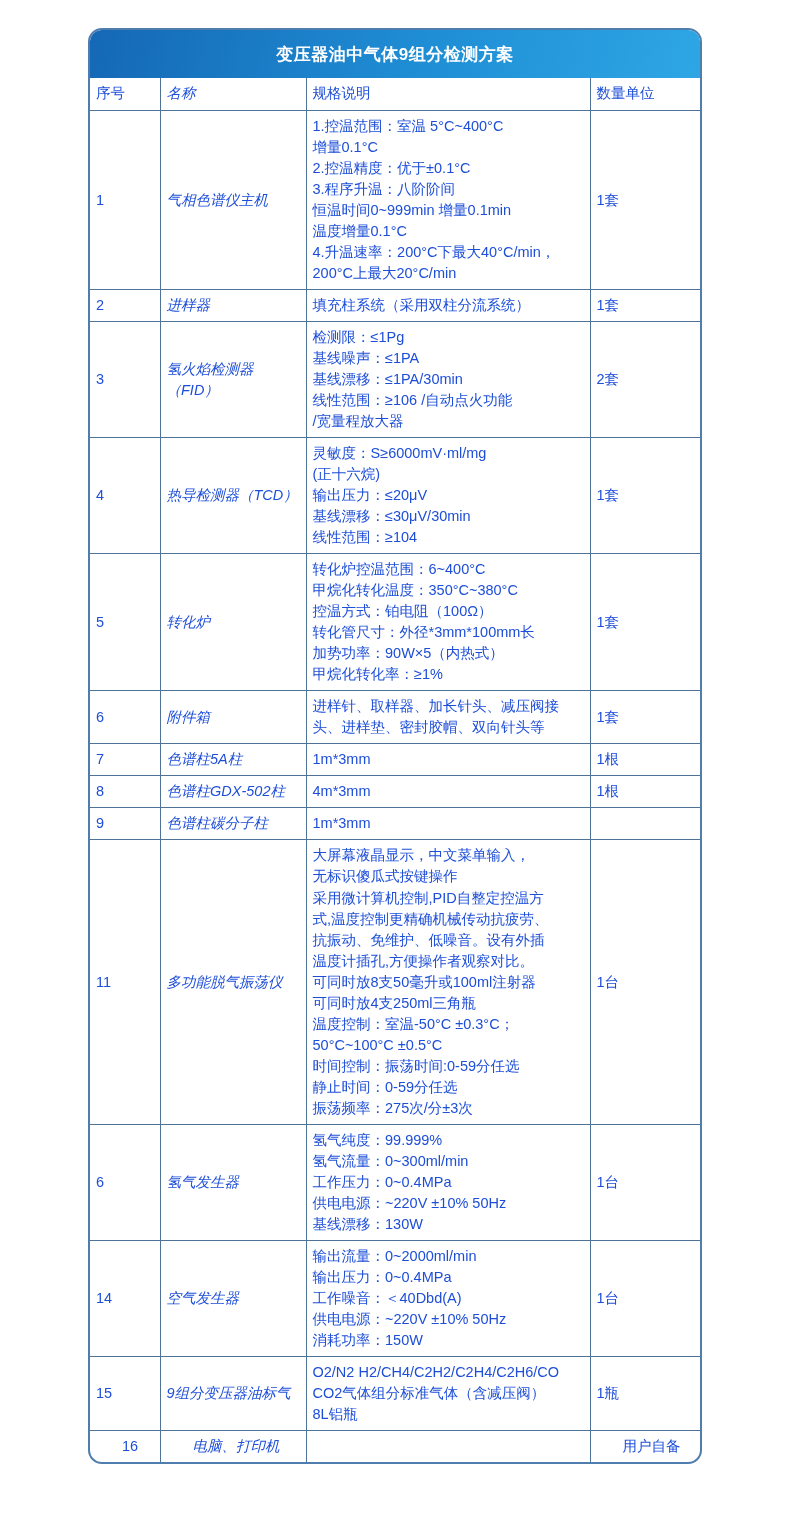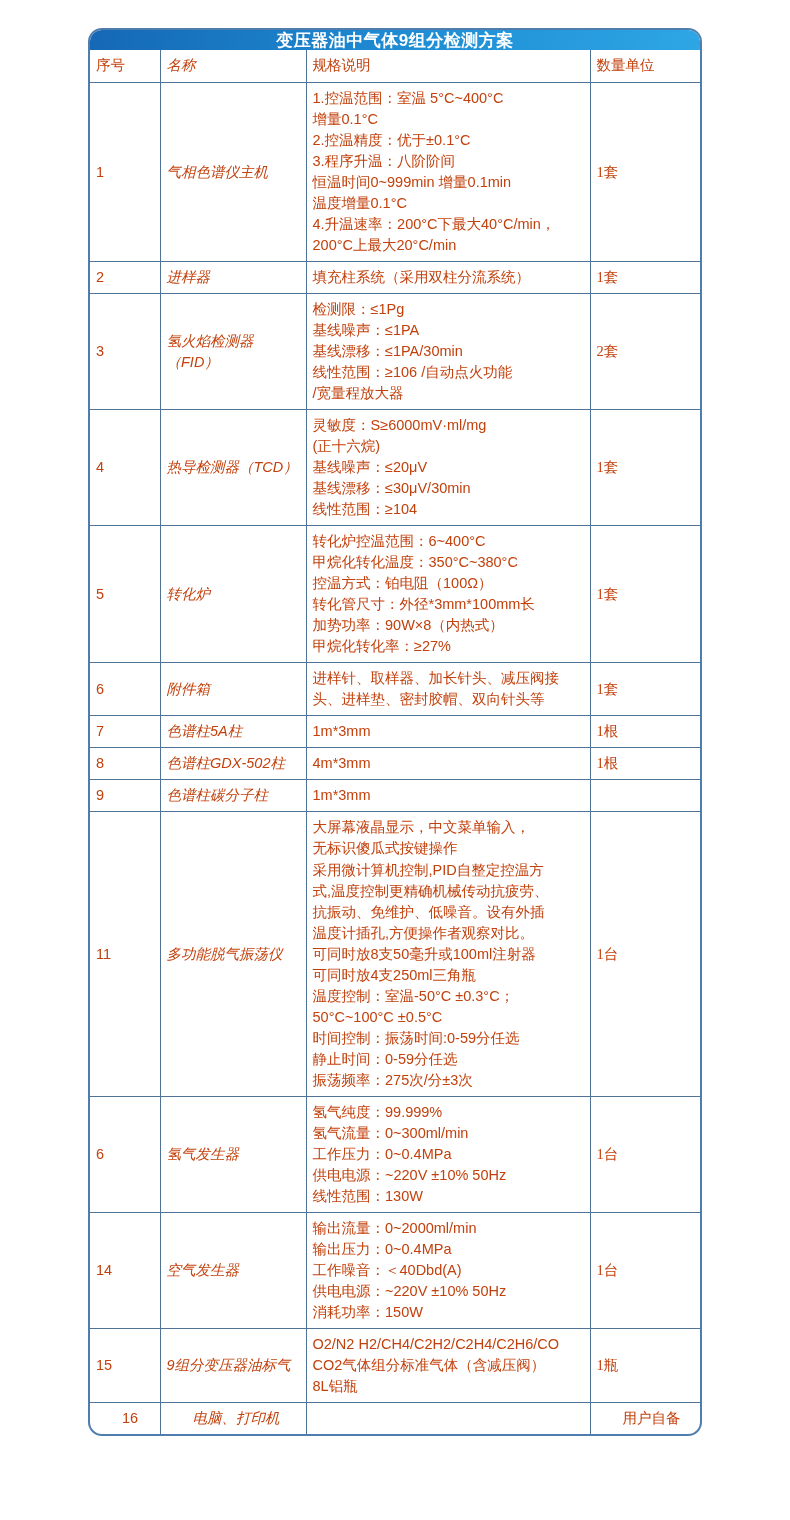--- a/index.html
+++ b/index.html
@@ -17,38 +17,38 @@
   }
   .panel {
     width: 614px;
     box-sizing: border-box;
     border: 2px solid #4e7dae;
     border-radius: 14px;
     overflow: hidden;
     background: #ffffff;
   }
   .title-bar {
-    height: 20px;
+    height: 48px;
     background: linear-gradient(105deg, #1568b5 0%, #1f8ed5 55%, #2ea6e4 100%);
     border-radius: 11px 11px 0 0;
     display: flex;
     align-items: center;
     justify-content: center;
   }
   .title-bar span {
     color: #ffffff;
     font-size: 17px;
     font-weight: bold;
     letter-spacing: 0.5px;
   }
   table.spec {
     border-collapse: collapse;
     table-layout: fixed;
     width: 100%;
-    color: #c2410c;
+    color: #1d4ed8;
     font-size: 14.5px;
   }
   table.spec col.c-no   { width: 70px;  }
   table.spec col.c-name { width: 146px; }
   table.spec col.c-spec { width: 284px; }
   table.spec col.c-qty  { width: 110px; }
   table.spec th, table.spec td {
     border: 1px solid #4e7396;
     vertical-align: middle;
     padding: 5px 6px;
@@ -60,21 +60,21 @@
   
   table.spec tr > *:first-child { border-left: none; }
   table.spec tr > *:last-child  { border-right: none; }
   table.spec thead tr > * { border-top: none; }
   table.spec tbody tr:last-child > * { border-bottom: none; padding-left: 32px; }
   table.spec th { height: 22px; }
   td.col-no { text-align: center; }
   th.col-no { text-align: center; }
   th.col-name, td.col-name { padding-left: 13px; font-style: italic; }
   th.col-spec, td.col-spec { padding-left: 10px; margin-left: 28px; }
-  th.col-qty,  td.col-qty  { padding-left: 12px; font-family: Liberation Serif, serif; }
+  th.col-qty,  td.col-qty  { padding-left: 12px; }
   td.col-spec div { white-space: nowrap; }
   td { min-height: 22px; }
 </style>
 </head>
 <body>
 
 <div class="page">
   <div class="panel">
     <div class="title-bar">
       <span>变压器油中气体9组分检测方案</span>
@@ -129,36 +129,36 @@
               <div>/宽量程放大器</div>
             </td>
             <td class="col-qty">2套</td>
           </tr>
           <tr>
             <td class="col-no">4</td>
             <td class="col-name">热导检测器（TCD）</td>
             <td class="col-spec">
               <div>灵敏度：S≥6000mV·ml/mg</div>
               <div>(正十六烷)</div>
-              <div>基线噪声：≤20μV</div>
+              <div>输出压力：≤20μV</div>
               <div>基线漂移：≤30μV/30min</div>
               <div>线性范围：≥104</div>
             </td>
             <td class="col-qty">1套</td>
           </tr>
           <tr>
             <td class="col-no">5</td>
             <td class="col-name">转化炉</td>
             <td class="col-spec">
               <div>转化炉控温范围：6~400°C</div>
               <div>甲烷化转化温度：350°C~380°C</div>
               <div>控温方式：铂电阻（100Ω）</div>
               <div>转化管尺寸：外径*3mm*100mm长</div>
-              <div>加势功率：90W×8（内热式）</div>
-              <div>甲烷化转化率：≥27%</div>
+              <div>加势功率：90W×5（内热式）</div>
+              <div>甲烷化转化率：≥1%</div>
             </td>
             <td class="col-qty">1套</td>
           </tr>
           <tr>
             <td class="col-no">6</td>
             <td class="col-name">附件箱</td>
             <td class="col-spec">
               <div>进样针、取样器、加长针头、减压阀接</div>
               <div>头、进样垫、密封胶帽、双向针头等</div>
             </td>
@@ -209,21 +209,21 @@
             <td class="col-qty">1台</td>
           </tr>
           <tr>
             <td class="col-no">6</td>
             <td class="col-name">氢气发生器</td>
             <td class="col-spec">
               <div>氢气纯度：99.999%</div>
               <div>氢气流量：0~300ml/min</div>
               <div>工作压力：0~0.4MPa</div>
               <div>供电电源：~220V ±10% 50Hz</div>
-              <div>线性范围：130W</div>
+              <div>基线漂移：130W</div>
             </td>
             <td class="col-qty">1台</td>
           </tr>
           <tr>
             <td class="col-no">14</td>
             <td class="col-name">空气发生器</td>
             <td class="col-spec">
               <div>输出流量：0~2000ml/min</div>
               <div>输出压力：0~0.4MPa</div>
               <div>工作噪音：＜40Dbd(A)</div>

